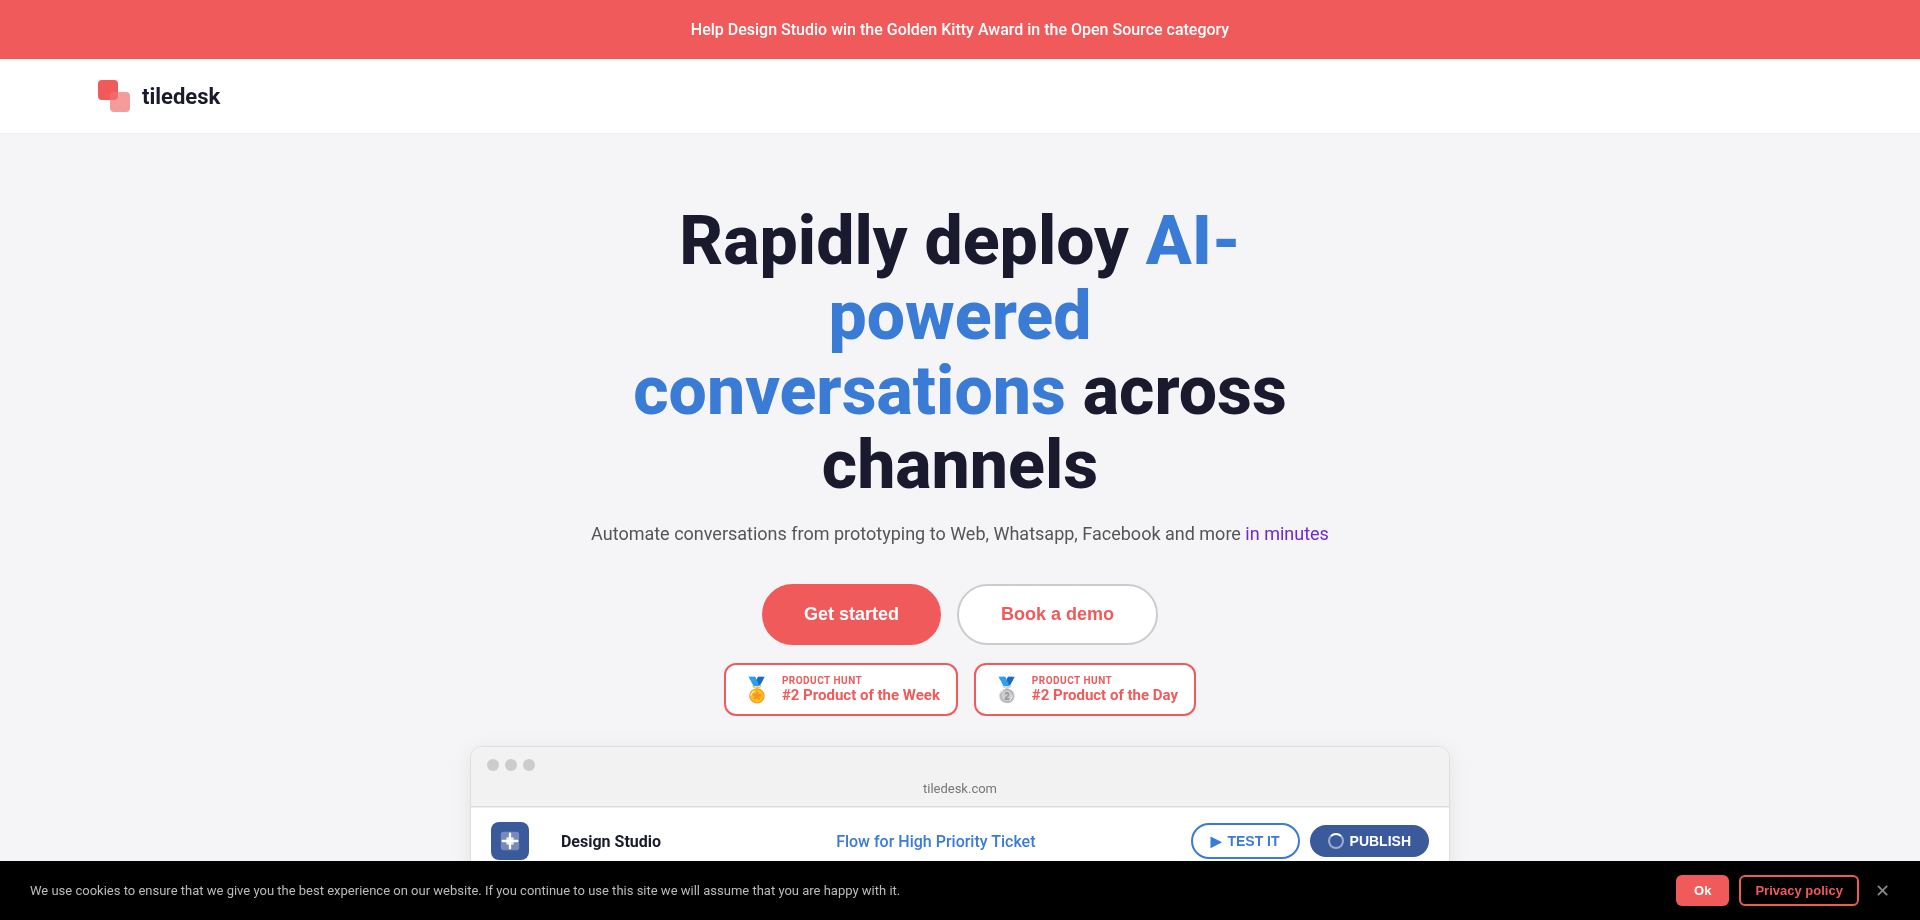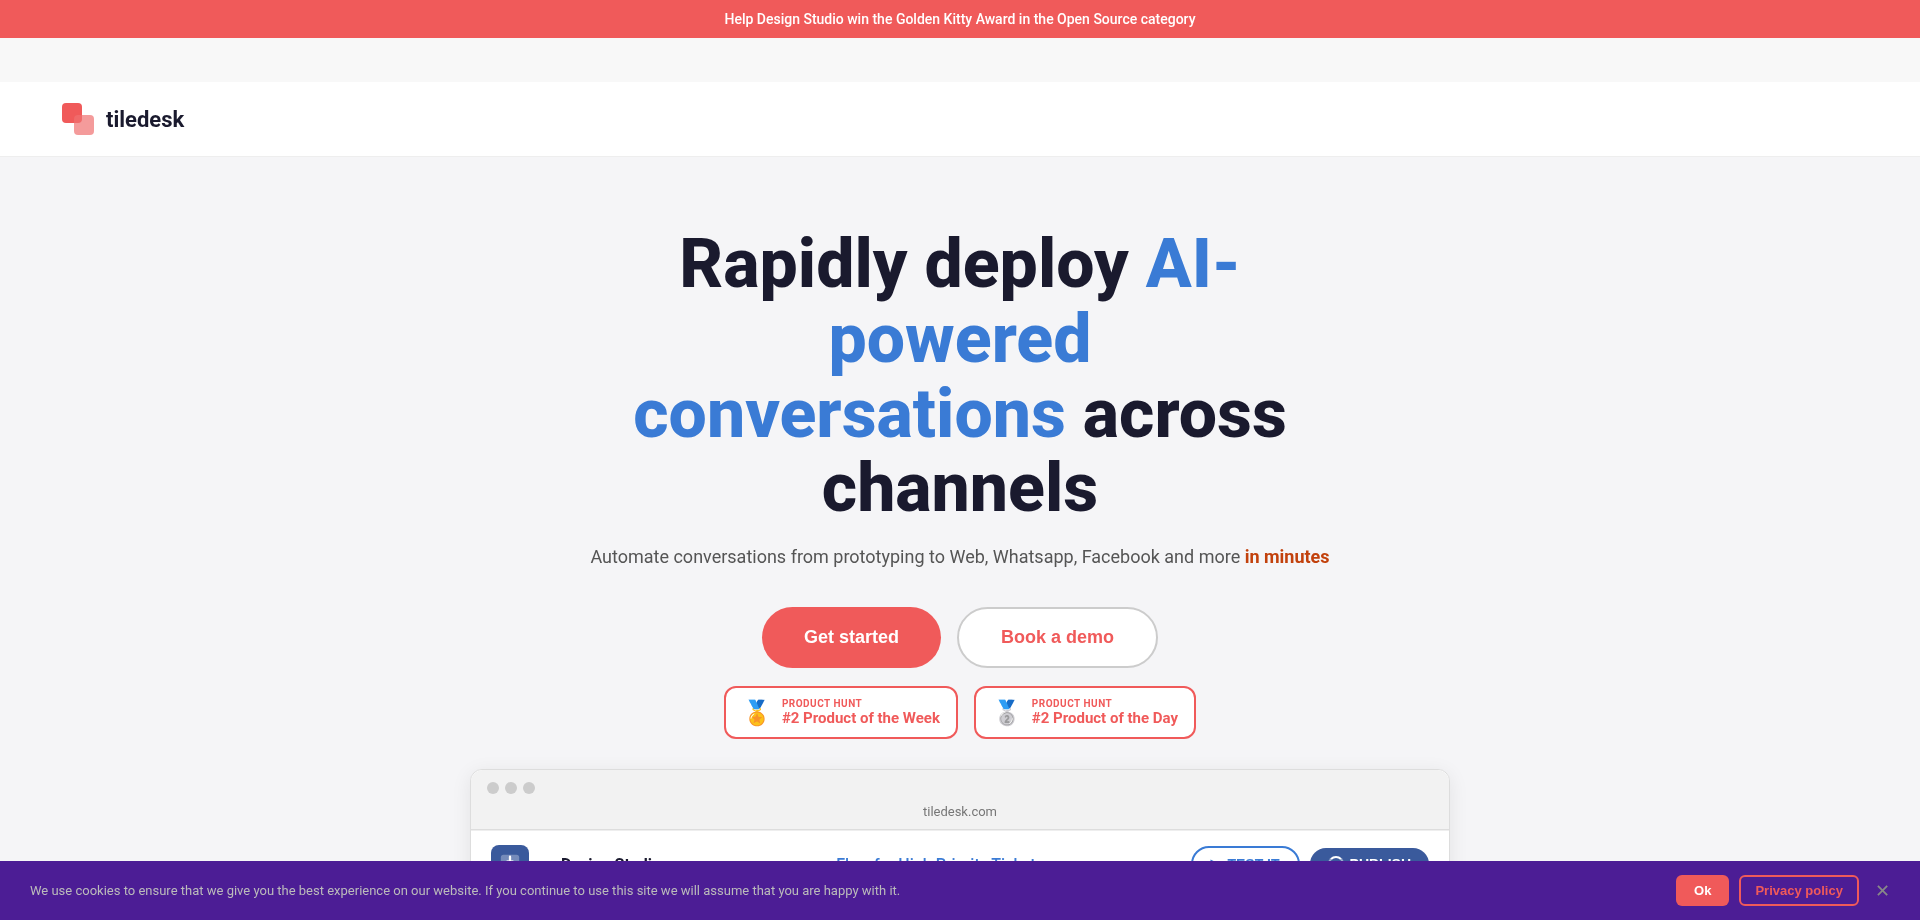--- a/index.html
+++ b/index.html
@@ -3,35 +3,34 @@
   <meta charset="utf-8">
   <style>
     * { margin: 0; padding: 0; box-sizing: border-box; }
     body { font-family: -apple-system, BlinkMacSystemFont, 'Segoe UI', Roboto, sans-serif; background: #f8f8f8; min-height: 920px; overflow-x: hidden; }
 
     
     .top-banner {
       background: #f05a5a;
       color: white;
       text-align: center;
-      padding: 11px 20px;
-      font-size: 14px;
+      padding: 20px 20px;
+      font-size: 16px;
       font-weight: 500;
     }
 
     
     .navbar {
       background: white;
       display: flex;
       align-items: center;
       justify-content: space-between;
-      padding: 0 60px;
+      padding: 0 96px;
       height: 75px;
       border-bottom: 1px solid #eee;
-      margin-top: 44px;
     }
     .navbar-left {
       display: flex;
       align-items: center;
       gap: 10px;
     }
     .logo-icon {
       width: 36px;
       height: 36px;
     }
@@ -88,22 +87,22 @@
     }
     .hero-title .highlight {
       color: #3a7bd5;
     }
     .hero-subtitle {
       font-size: 18px;
       color: #555;
       margin-bottom: 40px;
     }
     .hero-subtitle strong {
-      color: #c2410c;
-      font-weight: 700;
+      color: #6d28d9;
+      font-weight: 400;
     }
 
     
     .hero-buttons {
       display: flex;
       justify-content: center;
       gap: 16px;
       margin-bottom: 18px;
     }
     .btn-get-started {
@@ -281,21 +280,21 @@
       border-top-color: white;
       border-radius: 50%;
     }
 
     
     .cookie-bar {
       position: fixed;
       bottom: 0;
       left: 0;
       right: 0;
-      background: #4c1d95;
+      background: #000000;
       color: #ccc;
       display: flex;
       align-items: center;
       justify-content: space-between;
       padding: 14px 30px;
       font-size: 13px;
       z-index: 1000;
     }
     .cookie-text {
       flex: 1;

